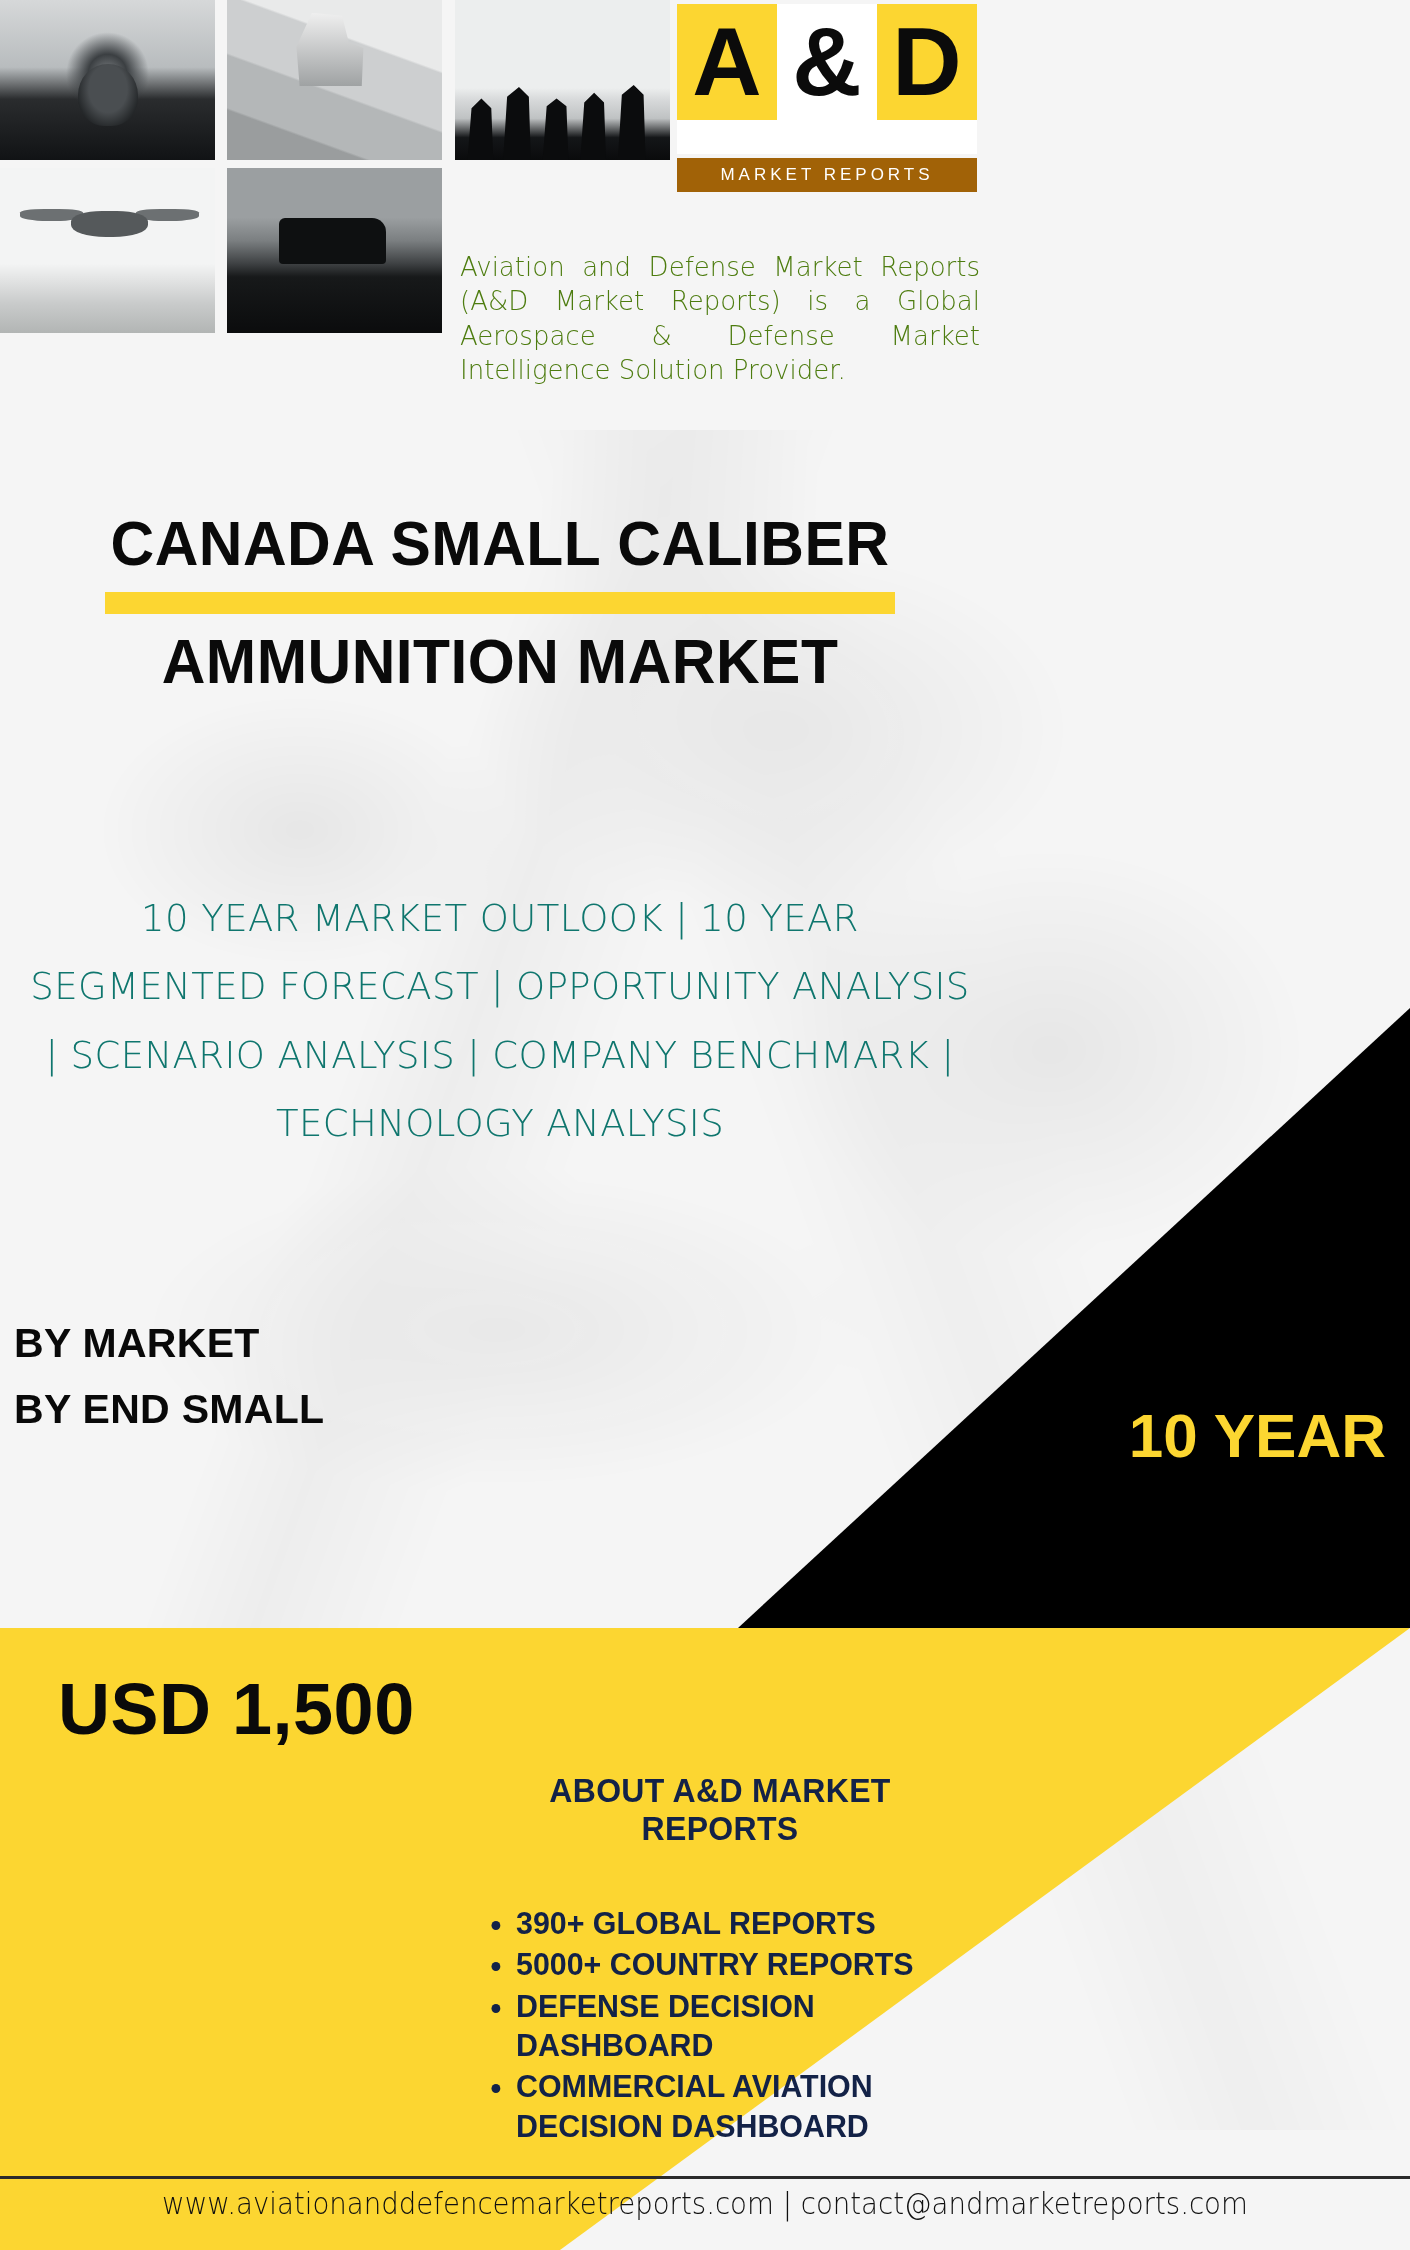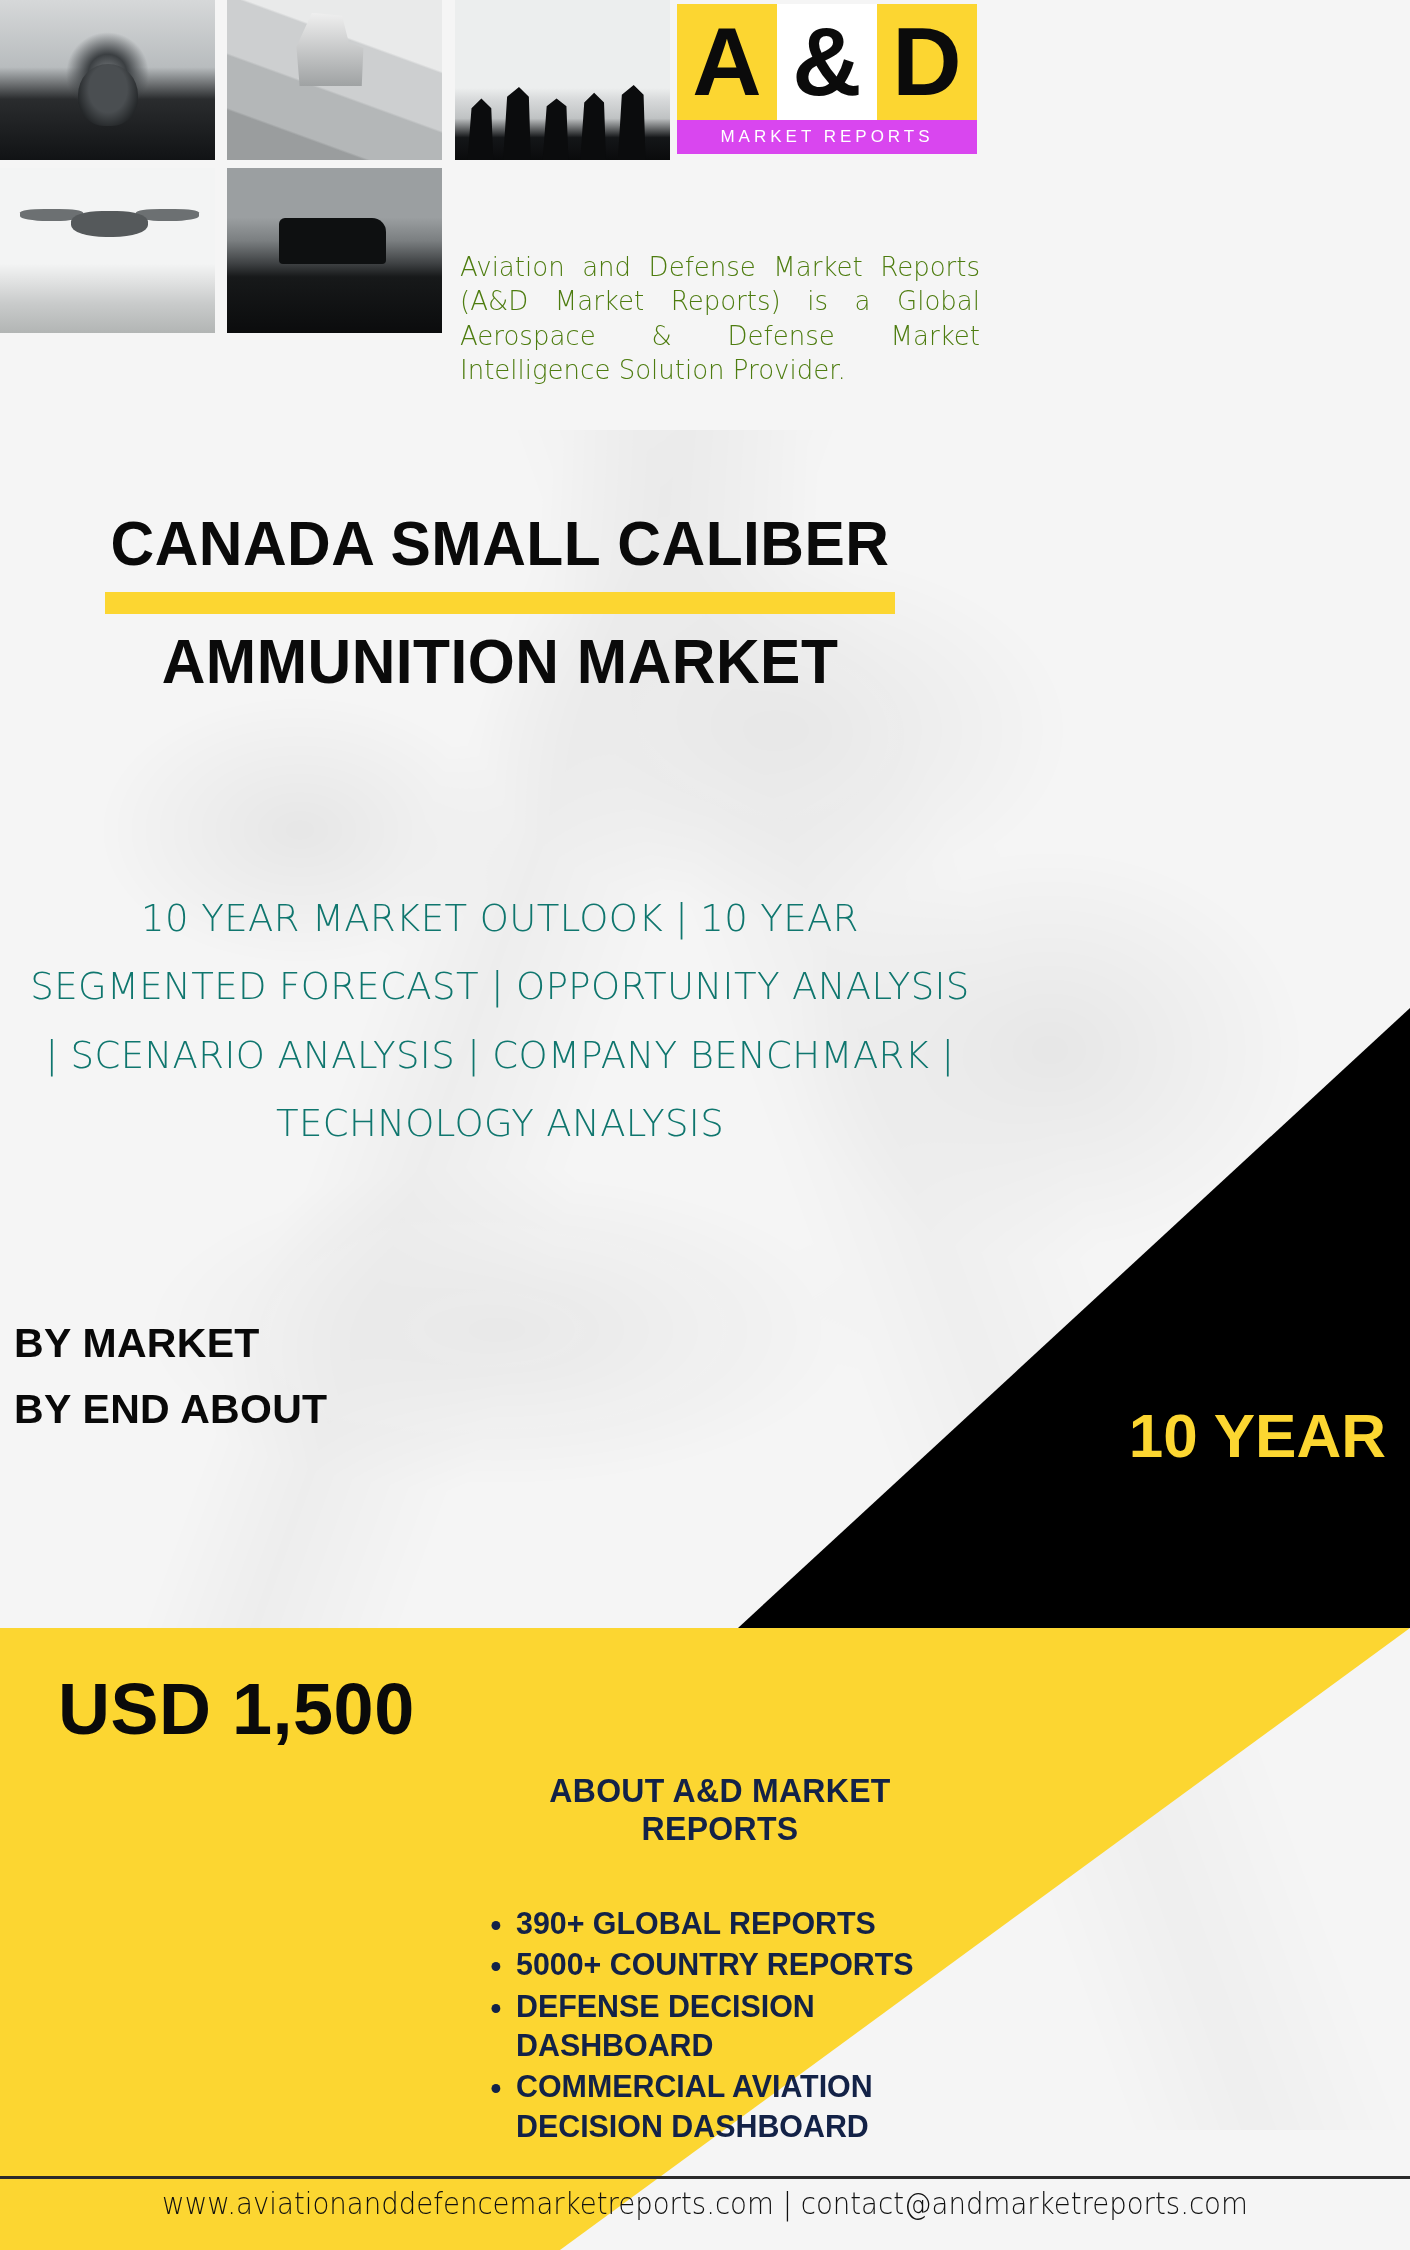--- a/index.html
+++ b/index.html
@@ -71,22 +71,22 @@
       background:#0e1011;border-radius:6px 14px 4px 4px;}
 
   
   .logo{position:absolute;left:677px;top:4px;width:300px;height:150px;background:#fff;}
   .logo-row{display:flex;height:116px;width:100%;}
   .logo-cell{flex:1;display:flex;align-items:center;justify-content:center;
       font-size:96px;font-weight:bold;color:#0b0b0b;line-height:1;font-family:"Liberation Sans",sans-serif;}
   .logo-a{background:#fcd631;}
   .logo-amp{background:#fff;}
   .logo-d{background:#fcd631;}
-  .logo-bar{height:34px;background:#d946ef;color:#fff;display:flex;align-items:center;
-      justify-content:center;font-size:17px;letter-spacing:4px;font-weight:400;}
+  .logo-bar{height:34px;background:#a16207;color:#fff;display:flex;align-items:center;
+      justify-content:center;font-size:17px;letter-spacing:4px;font-weight:400;margin-top:38px;}
 
   
   .intro{position:absolute;left:460px;top:250px;width:520px;
       font-size:26px;line-height:1.32;color:#4d7c0f;text-align:justify;
       font-family:"DejaVu Sans",sans-serif;font-weight:300;}
 
   
   .title-wrap{position:absolute;left:0;top:510px;width:1000px;text-align:center;}
   .title-line{font-size:63px;font-weight:bold;color:#0a0a0a;letter-spacing:.5px;
       line-height:1.05;font-family:"Liberation Sans",sans-serif;
@@ -175,21 +175,21 @@
   <div class="title-wrap">
     <div class="title-line">CANADA SMALL CALIBER</div>
     <div class="title-rule"></div>
     <div class="title-line">AMMUNITION MARKET</div>
   </div>
 
   <div class="subtitle">10 YEAR MARKET OUTLOOK | 10 YEAR SEGMENTED FORECAST | OPPORTUNITY ANALYSIS | SCENARIO ANALYSIS | COMPANY BENCHMARK | TECHNOLOGY ANALYSIS</div>
 
   <div class="segments">
     <div class="seg">BY MARKET</div>
-    <div class="seg">BY END ABOUT</div>
+    <div class="seg">BY END SMALL</div>
   </div>
 
   <div class="black-tri"></div>
   <div class="forecast">
     <div>10 YEAR</div>
   </div>
 
   <div class="yellow-band shape"></div>
   <div class="price">USD 1,500</div>
 

